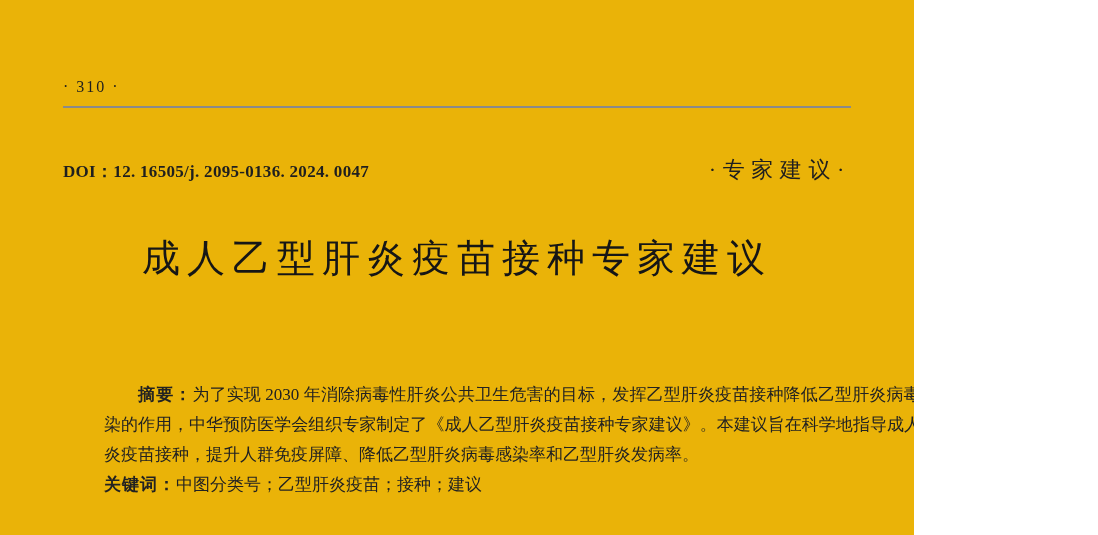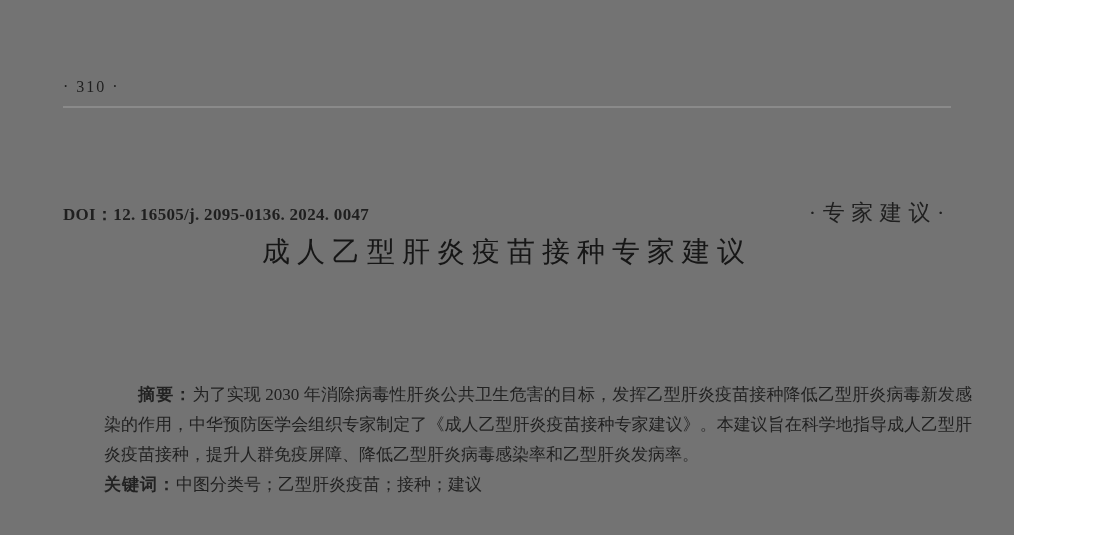--- a/index.html
+++ b/index.html
@@ -1,19 +1,19 @@
 <!DOCTYPE html>
 <html><head>
 <meta charset="utf-8">
 <style>
   html,body{margin:0;padding:0;background:#ffffff;}
   .page{
     position:relative;
-    width:1014px;height:535px;
-    background:#737373;
+    width:914px;height:535px;
+    background:#eab308;
     color:#1f1f1f;
     font-family:"Liberation Serif","DejaVu Serif",serif;
     overflow:hidden;
   }
   
   .header-row{
     position:absolute;left:63px;right:63px;top:76px;
     display:flex;justify-content:space-between;align-items:baseline;
     font-size:16px;line-height:22px;white-space:nowrap;
   }
@@ -22,25 +22,25 @@
   .head-rule{
     position:absolute;left:63px;right:63px;top:106px;
     height:2px;background:#8a8a8a;border:none;
   }
   
   .doi-row{
     position:absolute;left:63px;right:63px;top:155px;
     display:flex;justify-content:space-between;align-items:baseline;
   }
   .doi{font-weight:700;font-size:17px;line-height:28px;letter-spacing:0.3px;}
-  .column-badge{font-size:22px;line-height:30px;letter-spacing:0.3em;font-weight:400;margin-top:43px;}
+  .column-badge{font-size:22px;line-height:30px;letter-spacing:0.3em;font-weight:400;}
   
   .article-title{
     position:absolute;left:0;right:0;top:210px;
-    text-align:center;font-size:28px;line-height:46px;
+    text-align:center;font-size:38px;line-height:46px;
     letter-spacing:7px;font-weight:400;color:#161616;
   }
   .authors{
     position:absolute;left:0;right:0;top:280px;
     text-align:center;font-size:17px;line-height:35px;
     letter-spacing:0.45em;color:#2a2a2a;
   }
   
   .abstract-block{
     position:absolute;left:104px;top:368px;width:868px;

